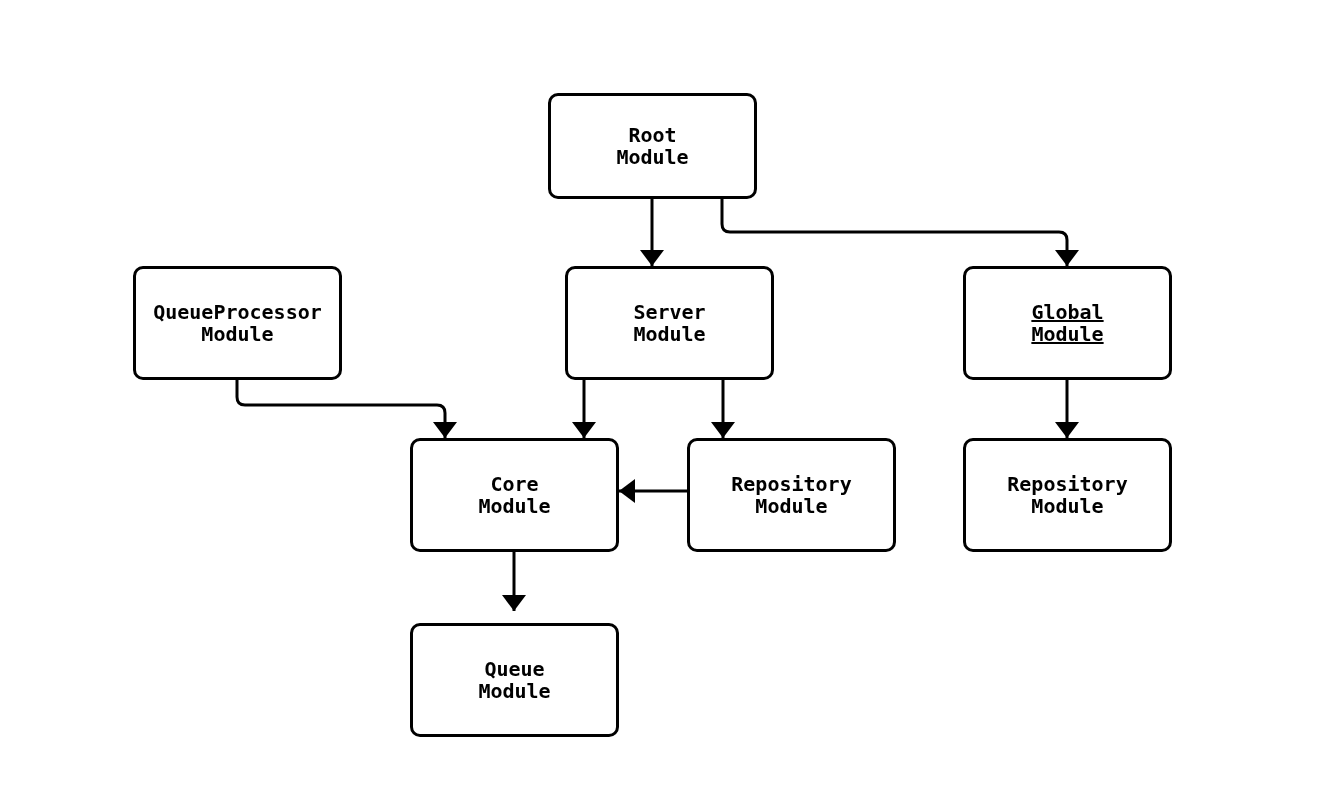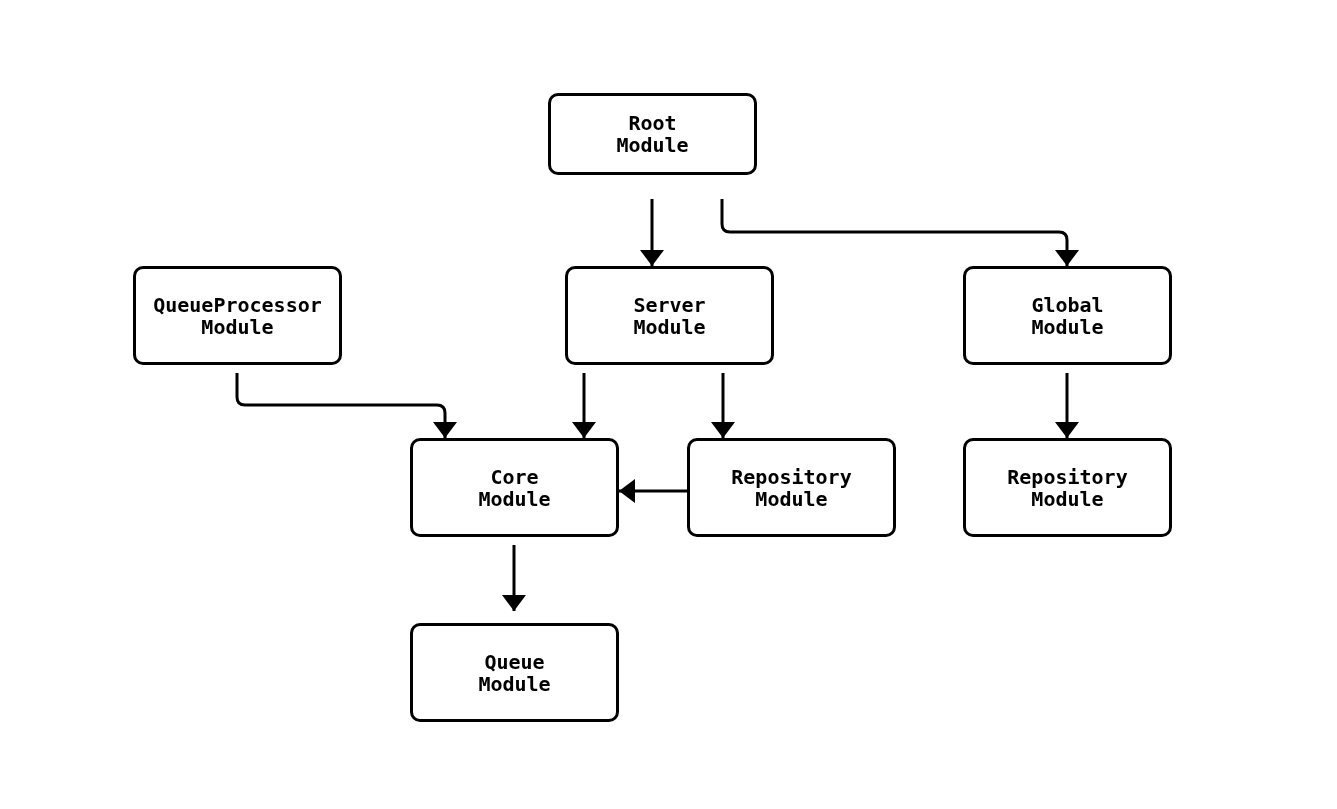--- a/index.html
+++ b/index.html
@@ -30,38 +30,38 @@
     stroke-width:3px;
   }
   .arrowhead-shape{
     fill:var(--stroke);
     stroke:none;
   }
   .node{
     position:absolute;
     box-sizing:border-box;
     width:209px;
-    height:99px;
+    height:114px;
     background:var(--node-fill);
     border:3px solid var(--stroke);
     border-radius:10px;
     display:flex;
     align-items:center;
     justify-content:center;
     text-align:center;
     font-weight:bold;
     font-size:20px;
     line-height:22px;
     color:var(--stroke);
     white-space:pre-line;
   }
-  .node-root          {left:548px; top:93px; height:82px;}
+  .node-root          {left:548px; top:93px; height:106px;}
   .node-queueprocessor{left:133px; top:266px;}
   .node-server        {left:548px; top:266px;margin-left:17px;}
-  .node-global        {left:963px; top:266px;}
+  .node-global        {left:963px; top:266px;text-decoration:underline;}
   .node-core          {left:410px; top:438px;}
   .node-endpoints     {left:687px; top:438px;}
   .node-repository    {left:963px; top:438px;}
   .node-queue         {left:410px; top:611px;margin-top:12px;}
 </style>
 </head>
 <body>
 
 <div class="canvas">
 

